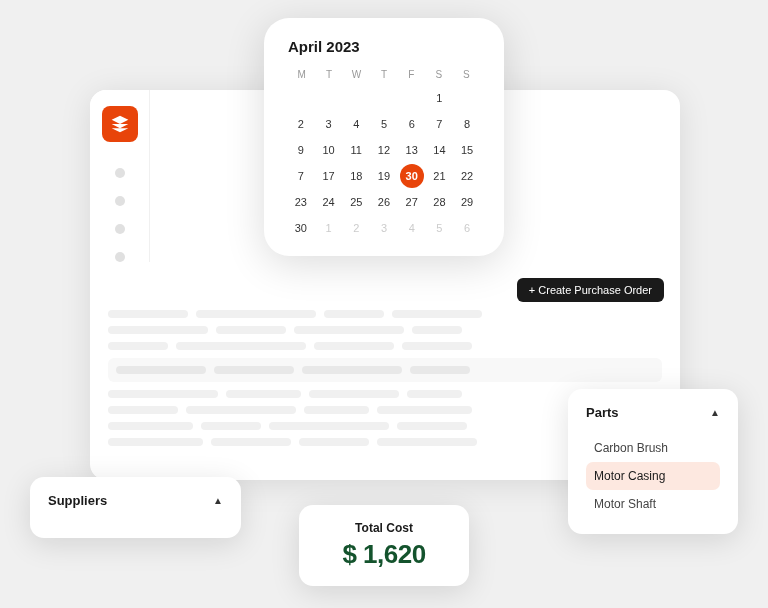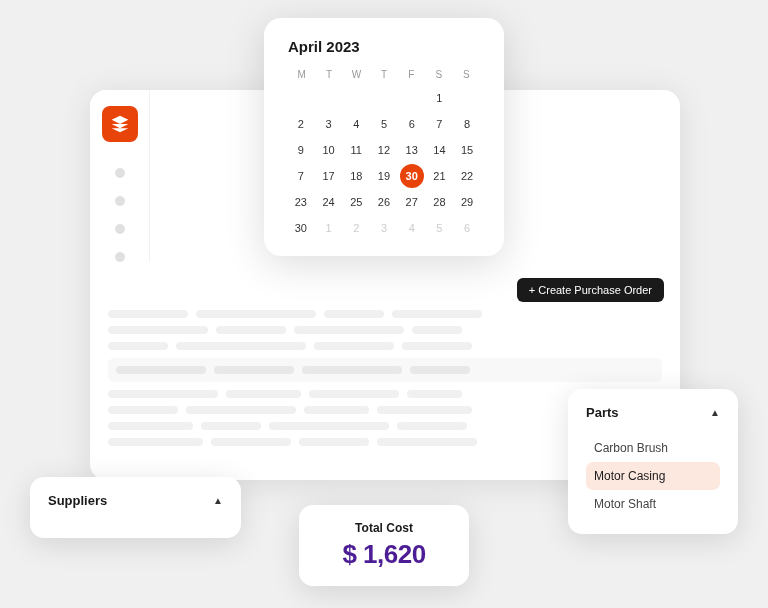--- a/index.html
+++ b/index.html
@@ -103,21 +103,21 @@
       height: 8px;
     }
 
     
     .calendar-card {
       position: absolute;
       top: 20px;
       left: 50%;
       transform: translateX(-50%);
       background: #fff;
-      border-radius: 17px;
+      border-radius: 25px;
       box-shadow: 0 8px 40px rgba(0,0,0,0.14);
       padding: 20px 24px 16px 24px;
       width: 240px;
       z-index: 20;
     }
     .calendar-title {
       font-size: 15px;
       font-weight: 700;
       color: #1a1a1a;
       margin-bottom: 12px;
@@ -243,21 +243,21 @@
     }
     .total-label {
       font-size: 12px;
       font-weight: 600;
       color: #1a1a1a;
       margin-bottom: 4px;
     }
     .total-amount {
       font-size: 26px;
       font-weight: 700;
-      color: #4c1d95;
+      color: #14532d;
       letter-spacing: -0.5px;
     }
 
     .scene {
       position: relative;
       width: 768px;
       height: 608px;
     }
   </style>
 </head>

